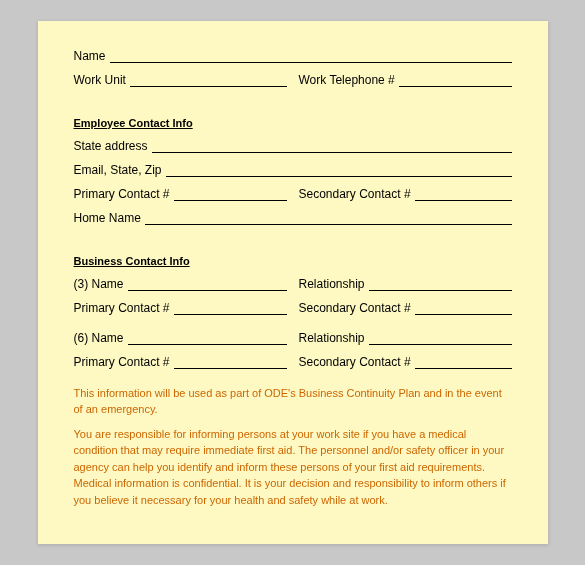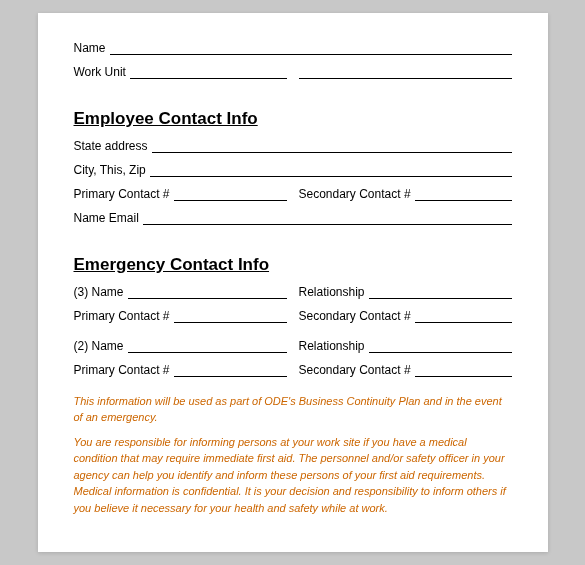--- a/index.html
+++ b/index.html
@@ -12,21 +12,21 @@
       background: #c8c8c8;
       display: flex;
       justify-content: center;
       align-items: center;
       min-height: 565px;
       width: 585px;
       font-family: Arial, sans-serif;
     }
 
     .page {
-      background: #ffffff;
+      background: #fef9c3;
       width: 510px;
       padding: 28px 36px 28px 36px;
       box-shadow: 0 1px 4px rgba(0,0,0,0.15);
     }
 
     .form-row {
       display: flex;
       align-items: flex-end;
       margin-bottom: 10px;
     }
@@ -39,21 +39,21 @@
     }
 
     .field-line {
       flex: 1;
       border-bottom: 1px solid #000;
       height: 14px;
       min-width: 20px;
     }
 
     .section-title {
-      font-size: 17px;
+      font-size: 11px;
       font-weight: bold;
       text-decoration: underline;
       color: #000;
       margin: 14px 0 10px 0;
     }
 
     .two-col {
       display: flex;
       align-items: flex-end;
       gap: 12px;
@@ -73,21 +73,20 @@
 
     .disclaimer {
       margin-top: 16px;
       font-size: 11px;
       color: #cc6600;
       line-height: 1.5;
     }
 
     .disclaimer p {
       margin-bottom: 8px;
-      font-style: italic;
     }
 
     .spacer {
       height: 6px;
     }
   </style>
 </head>
 <body>
 
 <div class="page">
@@ -96,57 +95,58 @@
     <span class="field-label">Name</span>
     <div class="field-line"></div>
   </div>
 
   <div class="two-col">
     <div class="col">
       <span class="field-label">Work Unit</span>
       <div class="field-line"></div>
     </div>
     <div class="col">
+      <span class="field-label">Work Telephone #</span>
       <div class="field-line"></div>
     </div>
   </div>
 
   <div class="spacer"></div>
 
   <div class="section-title">Employee Contact Info</div>
 
   <div class="form-row">
     <span class="field-label">State address</span>
     <div class="field-line"></div>
   </div>
 
   <div class="form-row">
-    <span class="field-label">City, This, Zip</span>
+    <span class="field-label">Email, State, Zip</span>
     <div class="field-line"></div>
   </div>
 
   <div class="two-col">
     <div class="col">
       <span class="field-label">Primary Contact #</span>
       <div class="field-line"></div>
     </div>
     <div class="col">
       <span class="field-label">Secondary Contact #</span>
       <div class="field-line"></div>
     </div>
   </div>
 
   <div class="form-row">
-    <span class="field-label">Name Email</span>
+    <span class="field-label">Home Name</span>
     <div class="field-line"></div>
   </div>
 
   <div class="spacer"></div>
 
-  <div class="section-title">Emergency Contact Info</div>
+  <div class="section-title">Business Contact Info</div>
 
   <div class="two-col">
     <div class="col">
       <span class="field-label">(3) Name</span>
       <div class="field-line"></div>
     </div>
     <div class="col">
       <span class="field-label">Relationship</span>
       <div class="field-line"></div>
     </div>
@@ -160,21 +160,21 @@
     <div class="col">
       <span class="field-label">Secondary Contact #</span>
       <div class="field-line"></div>
     </div>
   </div>
 
   <div class="spacer"></div>
 
   <div class="two-col">
     <div class="col">
-      <span class="field-label">(2) Name</span>
+      <span class="field-label">(6) Name</span>
       <div class="field-line"></div>
     </div>
     <div class="col">
       <span class="field-label">Relationship</span>
       <div class="field-line"></div>
     </div>
   </div>
 
   <div class="two-col">
     <div class="col">

